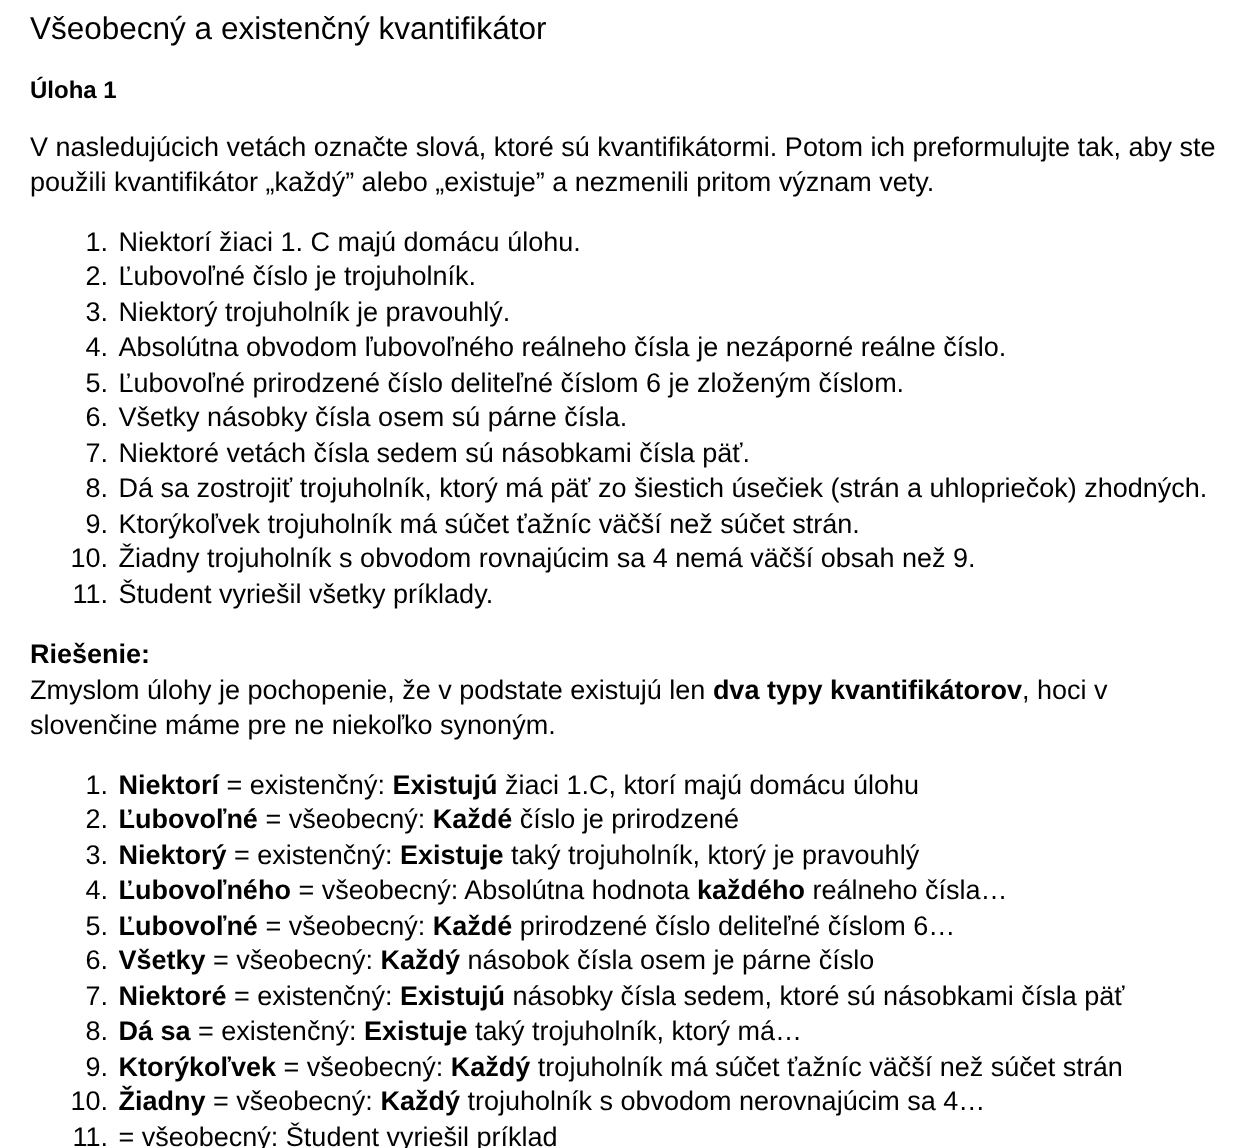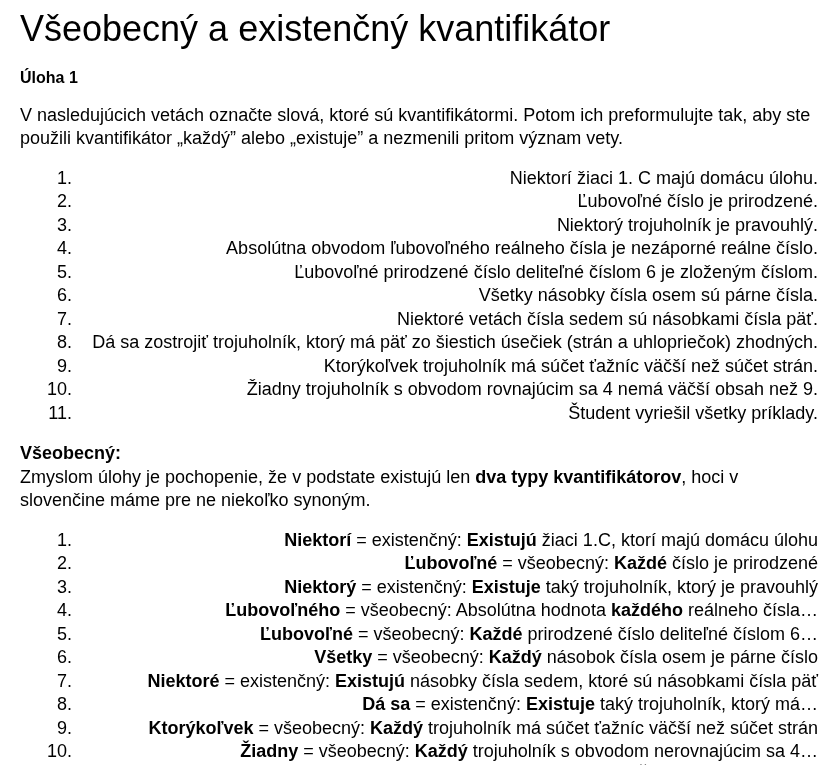--- a/index.html
+++ b/index.html
@@ -9,75 +9,75 @@
     color: #000000;
     font-family: "Liberation Sans", "DejaVu Sans", sans-serif;
   }
   .page {
     width: 838px;
     box-sizing: border-box;
     padding: 2px 20px 10px 20px;
     background: #ffffff;
   }
   h1.doc-title {
-    font-size: 36px;
+    font-size: 21px;
     font-weight: 400;
     line-height: 1.15;
     margin: 6px 0 20px 0;
     letter-spacing: 0;
   }
   h2.section-title {
     font-size: 16px;
     font-weight: 700;
     line-height: 1.15;
     margin: 0 0 16px 0;
   }
   p, ol {
     font-size: 18px;
     line-height: 23.5px;
   }
   p { margin: 0 0 16px 0; }
   ol {
     margin: 0 0 17px 0;
     padding-left: 57px;
   }
-  ol li { padding-left: 2px; text-align: right; }
+  ol li { padding-left: 2px; }
   p.solution-heading {
     font-weight: bold;
     margin: 0;
   }
   p.solution-intro { margin: 0 0 16px 0; }
   b { font-weight: bold; }
 </style>
 </head>
 <body>
 
 <div class="page">
 
   <h1 class="doc-title">Všeobecný a existenčný kvantifikátor</h1>
 
   <h2 class="section-title">Úloha 1</h2>
 
   <p class="task-intro">V nasledujúcich vetách označte slová, ktoré sú kvantifikátormi. Potom ich preformulujte tak, aby ste použili kvantifikátor „každý” alebo „existuje” a nezmenili pritom význam vety.</p>
 
   <ol class="task-list">
       <li>Niektorí žiaci 1. C majú domácu úlohu.</li>
-      <li>Ľubovoľné číslo je prirodzené.</li>
+      <li>Ľubovoľné číslo je trojuholník.</li>
       <li>Niektorý trojuholník je pravouhlý.</li>
       <li>Absolútna obvodom ľubovoľného reálneho čísla je nezáporné reálne číslo.</li>
       <li>Ľubovoľné prirodzené číslo deliteľné číslom 6 je zloženým číslom.</li>
       <li>Všetky násobky čísla osem sú párne čísla.</li>
       <li>Niektoré vetách čísla sedem sú násobkami čísla päť.</li>
       <li>Dá sa zostrojiť trojuholník, ktorý má päť zo šiestich úsečiek (strán a uhlopriečok) zhodných.</li>
       <li>Ktorýkoľvek trojuholník má súčet ťažníc väčší než súčet strán.</li>
       <li>Žiadny trojuholník s obvodom rovnajúcim sa 4 nemá väčší obsah než 9.</li>
       <li>Študent vyriešil všetky príklady.</li>
     </ol>
 
-  <p class="solution-heading">Všeobecný:</p>
+  <p class="solution-heading">Riešenie:</p>
 
   <p class="solution-intro">Zmyslom úlohy je pochopenie, že v podstate existujú len <b>dva typy kvantifikátorov</b>, hoci v slovenčine máme pre ne niekoľko synoným.</p>
 
   <ol class="solution-list">
       <li><b>Niektorí</b> = existenčný: <b>Existujú</b> žiaci 1.C, ktorí majú domácu úlohu</li>
       <li><b>Ľubovoľné</b> = všeobecný: <b>Každé</b> číslo je prirodzené</li>
       <li><b>Niektorý</b> = existenčný: <b>Existuje</b> taký trojuholník, ktorý je pravouhlý</li>
       <li><b>Ľubovoľného</b> = všeobecný: Absolútna hodnota <b>každého</b> reálneho čísla…</li>
       <li><b>Ľubovoľné</b> = všeobecný: <b>Každé</b> prirodzené číslo deliteľné číslom 6…</li>
       <li><b>Všetky</b> = všeobecný: <b>Každý</b> násobok čísla osem je párne číslo</li>

